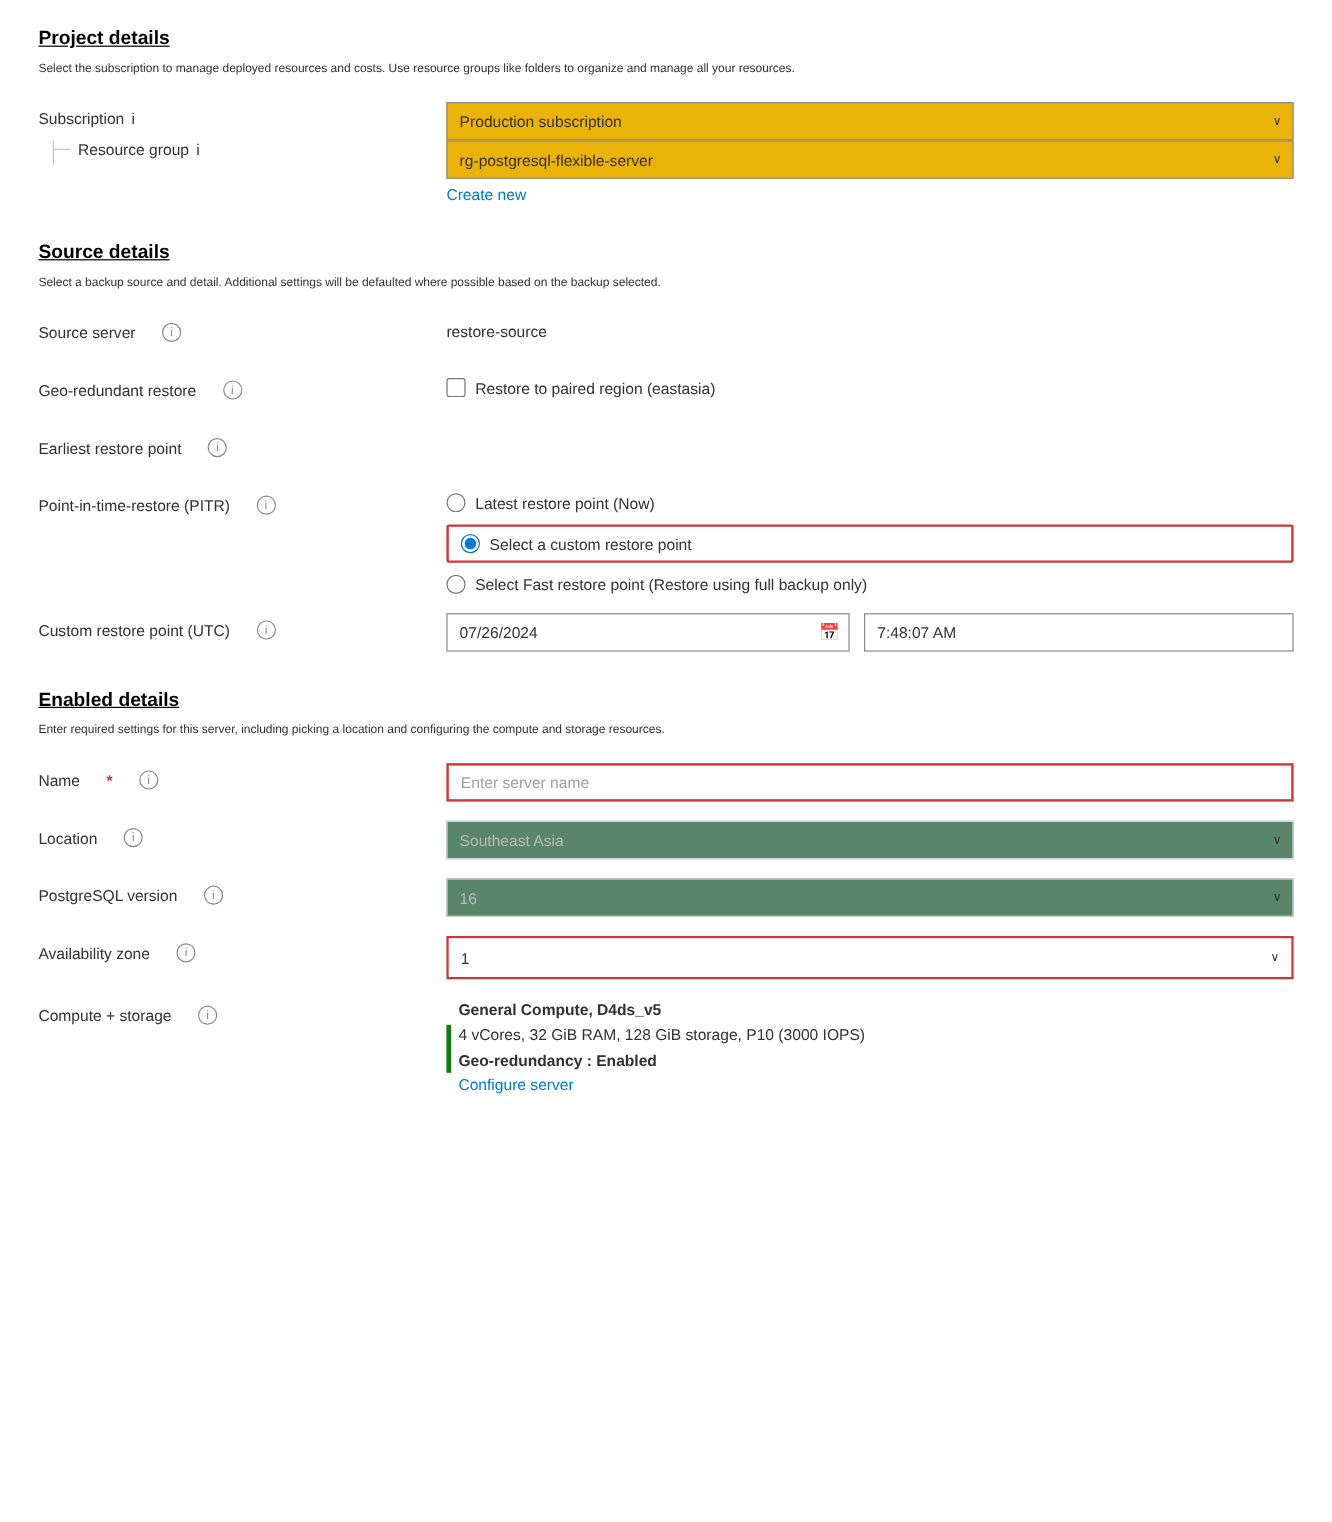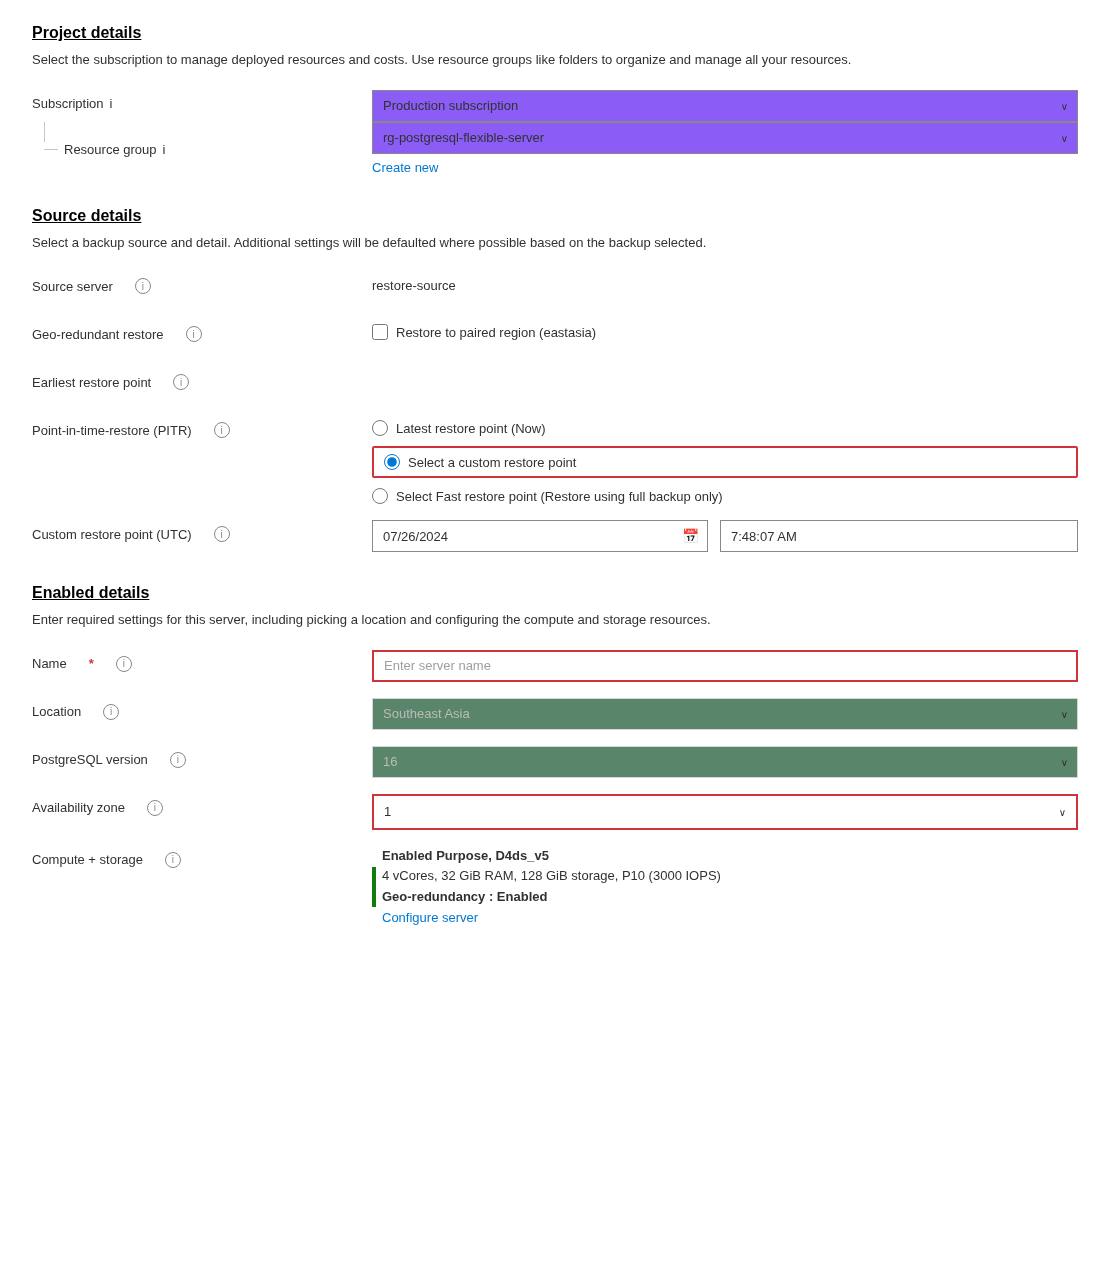--- a/index.html
+++ b/index.html
@@ -14,21 +14,21 @@
 
     .section-title {
       font-size: 16px;
       font-weight: 700;
       margin-bottom: 8px;
       color: #000;
       text-decoration: underline;
     }
 
     .section-desc {
-      font-size: 13px;
+      font-size: 10px;
       color: #323130;
       margin-bottom: 20px;
       line-height: 1.5;
     }
 
     .form-section {
       margin-bottom: 32px;
     }
 
     .form-row {
@@ -78,21 +78,21 @@
       width: 100%;
     }
 
     .dropdown-wrapper select {
       width: 100%;
       height: 32px;
       border: 1px solid #8a8886;
       padding: 0 10px;
       font-size: 13px;
       color: #323130;
-      background: #8b5cf6;
+      background: #eab308;
       appearance: none;
       cursor: pointer;
       outline: none;
     }
 
     .dropdown-wrapper .chevron {
       position: absolute;
       right: 10px;
       top: 50%;
       transform: translateY(-50%);
@@ -309,21 +309,21 @@
         <select>
           <option>Production subscription</option>
         </select>
         <span class="chevron">∨</span>
       </div>
     </div>
   </div>
 
   <div style="display:flex; margin-bottom:16px;">
     <div style="width:340px; min-width:340px; display:flex; align-items:flex-start; flex-shrink:0;">
-      <div style="display:flex; flex-direction:column; align-items:flex-start; padding-left:12px;">
+      <div style="display:flex; align-items:flex-start; padding-left:12px;">
         <div style="width:1px; height:20px; background:#c8c6c4;"></div>
         <div style="display:flex; align-items:center;">
           <div style="width:14px; height:1px; background:#c8c6c4;"></div>
           <div style="display:flex; align-items:center; gap:6px; padding-left:6px; font-size:13px; color:#323130;">
             <span>Resource group</span>
             <span class="info-icon">i</span>
           </div>
         </div>
       </div>
     </div>
@@ -476,21 +476,21 @@
   <div class="form-row">
     <div class="form-label">
       <span>Compute + storage</span>
       <span class="info-icon">i</span>
     </div>
     <div class="form-control-area">
       <div class="compute-storage-info">
         <div style="display:flex; align-items:center; gap:6px;">
           <div style="width:4px; height:40px; background:#107c10; flex-shrink:0;"></div>
           <div>
-            <div class="bold">Enabled Purpose, D4ds_v5</div>
+            <div class="bold">General Compute, D4ds_v5</div>
             <div>4 vCores, 32 GiB RAM, 128 GiB storage, P10 (3000 IOPS)</div>
             <div class="bold">Geo-redundancy : Enabled</div>
             <a class="configure-link">Configure server</a>
           </div>
         </div>
       </div>
     </div>
   </div>
 </div>
 

